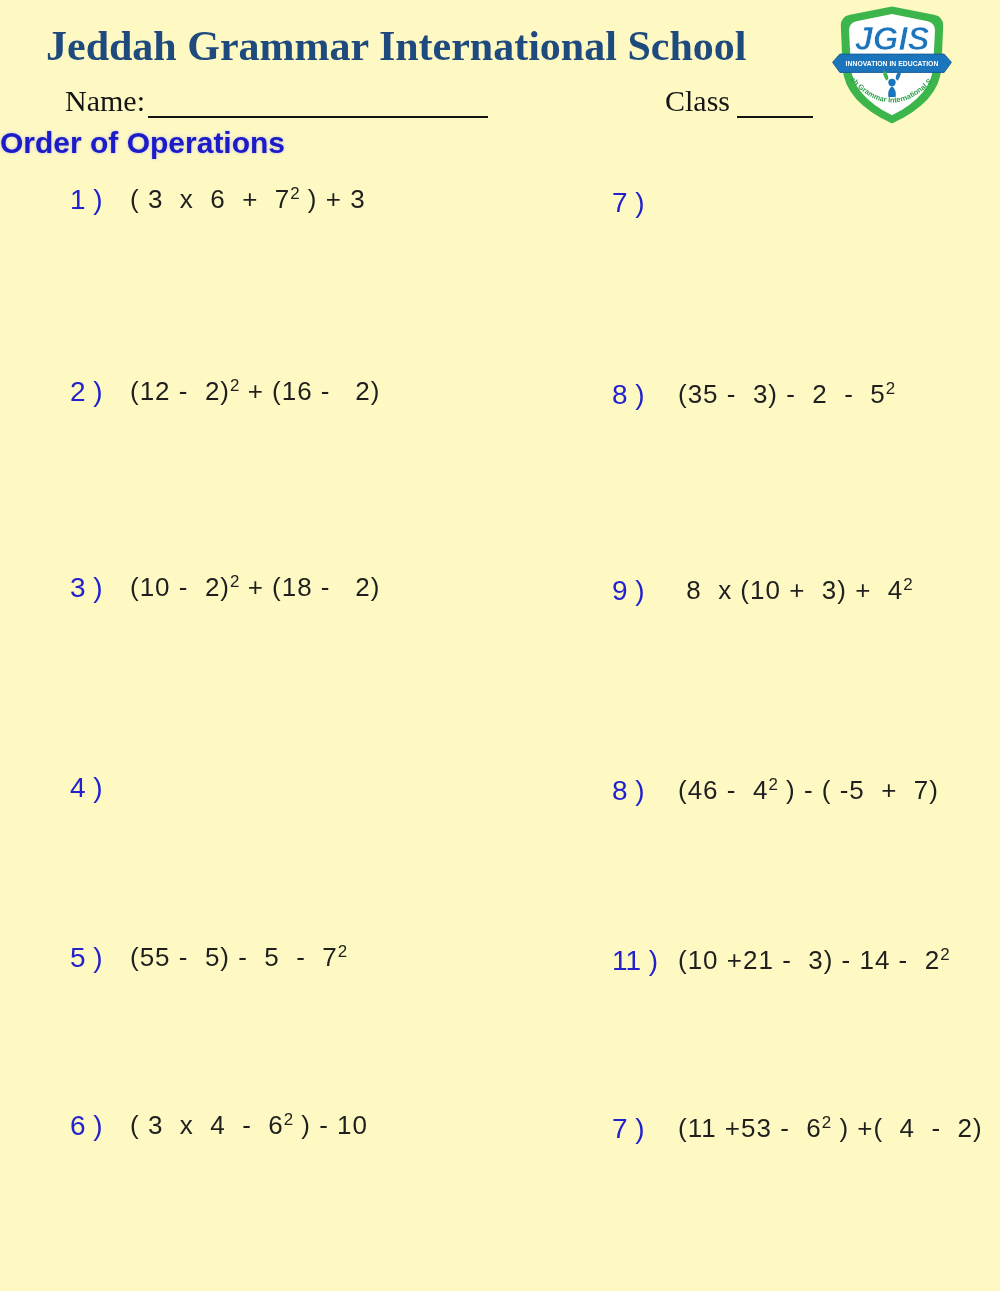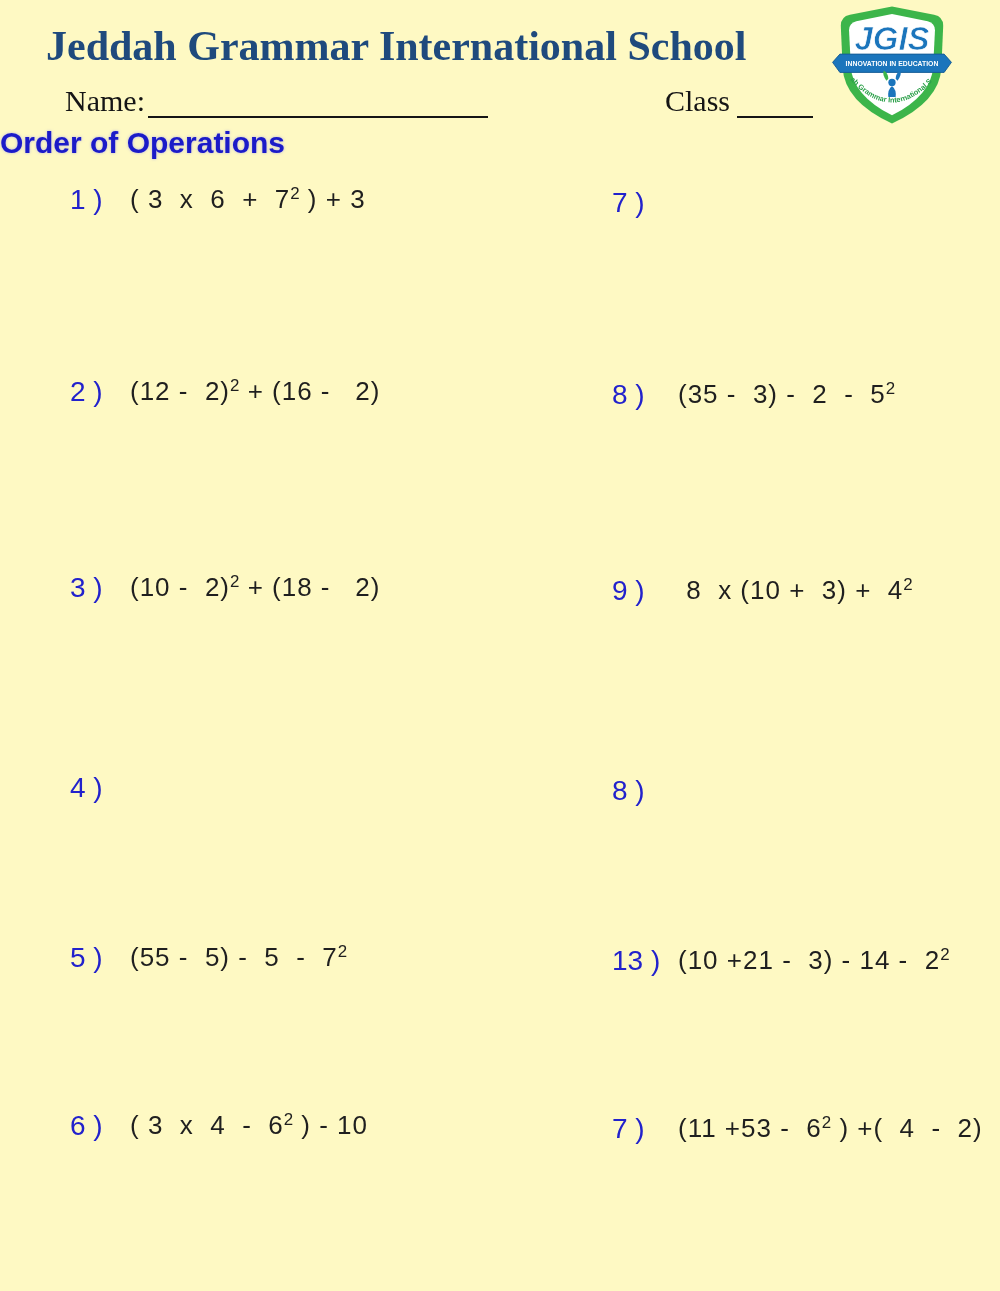--- a/index.html
+++ b/index.html
@@ -122,30 +122,31 @@
       <span class="prob-expr"> 8  x (10 +  3) +  4<sup>2</sup></span>
     </div>
   </div>
 
   <div class="prob-row" style="top:772px;">
     <div class="prob left">
       <span class="prob-label">4 )</span>
     </div>
     <div class="prob right">
       <span class="prob-label">8 )</span>
+      <span class="prob-expr">(46 -  4<sup>2</sup> ) - ( -5  +  7)</span>
     </div>
   </div>
 
   <div class="prob-row" style="top:942px;">
     <div class="prob left">
       <span class="prob-label">5 )</span>
       <span class="prob-expr">(55 -  5) -  5  -  7<sup>2</sup></span>
     </div>
     <div class="prob right">
-      <span class="prob-label">13 )</span>
+      <span class="prob-label">11 )</span>
       <span class="prob-expr">(10 +21 -  3) - 14 -  2<sup>2</sup></span>
     </div>
   </div>
 
   <div class="prob-row" style="top:1110px;">
     <div class="prob left">
       <span class="prob-label">6 )</span>
       <span class="prob-expr">( 3  x  4  -  6<sup>2</sup> ) - 10</span>
     </div>
     <div class="prob right">

